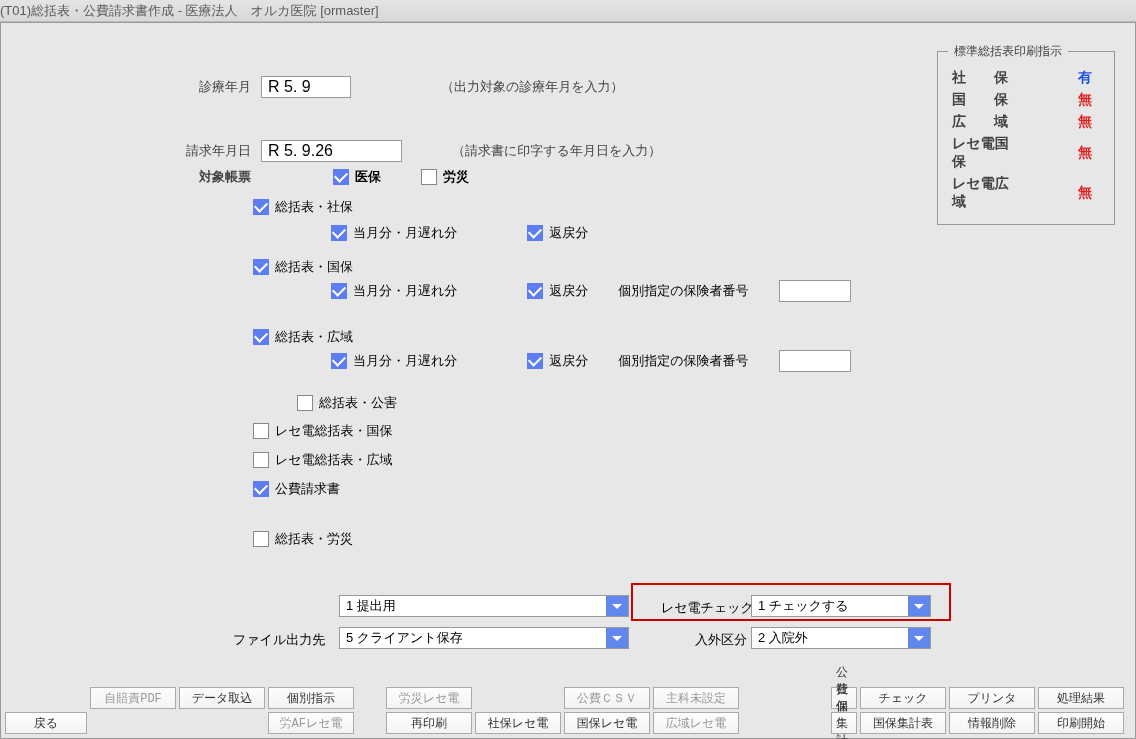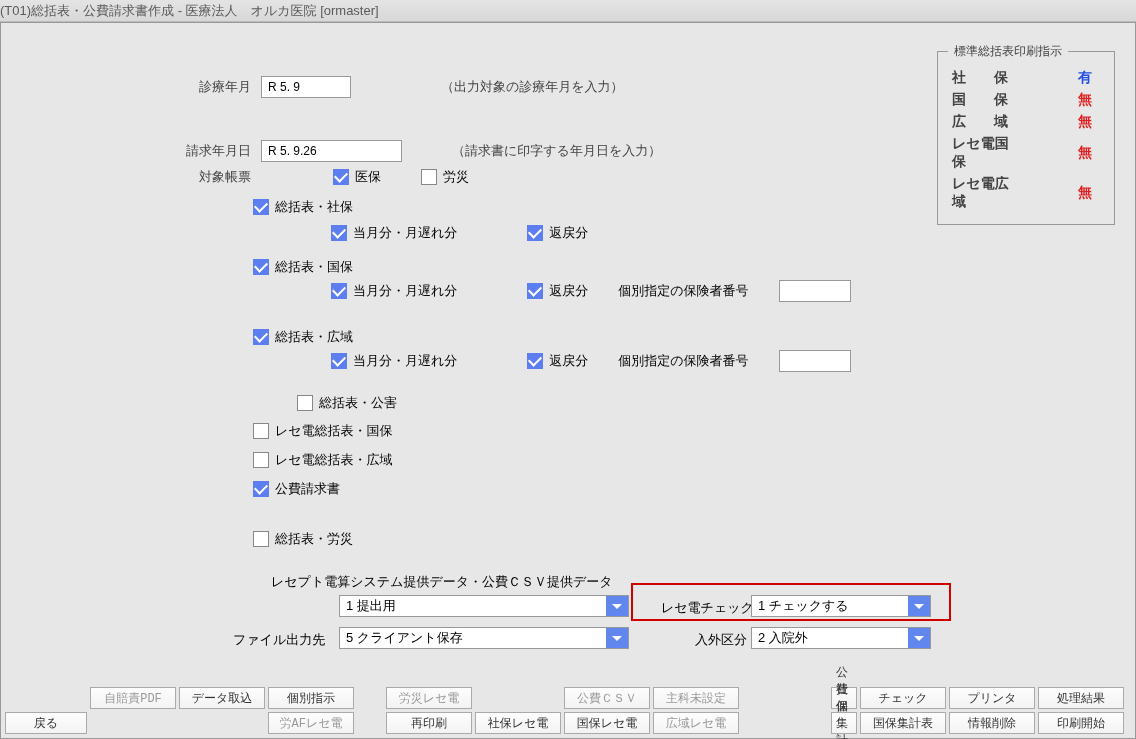--- a/index.html
+++ b/index.html
@@ -30,21 +30,21 @@
   top: 20px; left: 20px; right: 20px; bottom: 60px;
 }
 .row { display: flex; align-items: center; height: 28px; }
 .lbl { width: 100px; text-align: right; margin-right: 10px; color:#444;}
 .lbl-s { text-align: left; color:#444; }
 .input {
   background: #fff;
   border: 1px solid #999;
   height: 22px;
   padding: 2px 6px;
-  font-size: 12px;
+  font-size: 16px;
 }
 .input.w1 { width: 90px; }
 .input.w2 { width: 141px; }
 .input.w3 { width: 72px; }
 .chk {
   width: 16px; height: 16px;
   border: 1px solid #888;
   background: #fff;
   display: inline-flex; align-items: center; justify-content: center;
   margin-right: 6px;
@@ -112,21 +112,21 @@
     <span class="lbl-s">（出力対象の診療年月を入力）</span>
   </div>
 
   <div class="row pos" style="left:130px; top:94px;">
     <span class="lbl">請求年月日</span>
     <input class="input w2" value="R 5. 9.26" style="">
     <span style="width:50px;"></span>
     <span class="lbl-s">（請求書に印字する年月日を入力）</span>
   </div>
 
-  <div class="row pos" style="left:130px; top:120px;">
+  <div class="row pos" style="left:130px; top:120px;font-weight:bold;">
     <span class="lbl">対象帳票</span>
     <span style="width:72px;"></span>
     <span class="chk on"></span>
     <span>医保</span>
     <span style="width:40px;"></span>
     <span class="chk"></span>
     <span>労災</span>
   </div>
 
   <div class="row pos" style="left:232px; top:150px;">
@@ -187,21 +187,20 @@
   </div>
   <div class="row pos" style="left:232px; top:432px;">
     <span class="chk on"></span>
     <span>公費請求書</span>
   </div>
   <div class="row pos" style="left:232px; top:482px;">
     <span class="chk"></span>
     <span>総括表・労災</span>
   </div>
 
-  <div class="pos" style="left:250px; top:530px;">レセプト電算システム提供データ・公費ＣＳＶ提供データ</div>
 
   <div class="select pos" style="left:318px; top:552px; width:290px;">
     <span>1 提出用</span>
     <div class="arrow"></div>
   </div>
   <div class="pos" style="left:640px; top:556px;">レセ電チェック</div>
   <div class="select pos" style="left:730px; top:552px; width:180px;">
     <span>1 チェックする</span>
     <div class="arrow"></div>
   </div>

